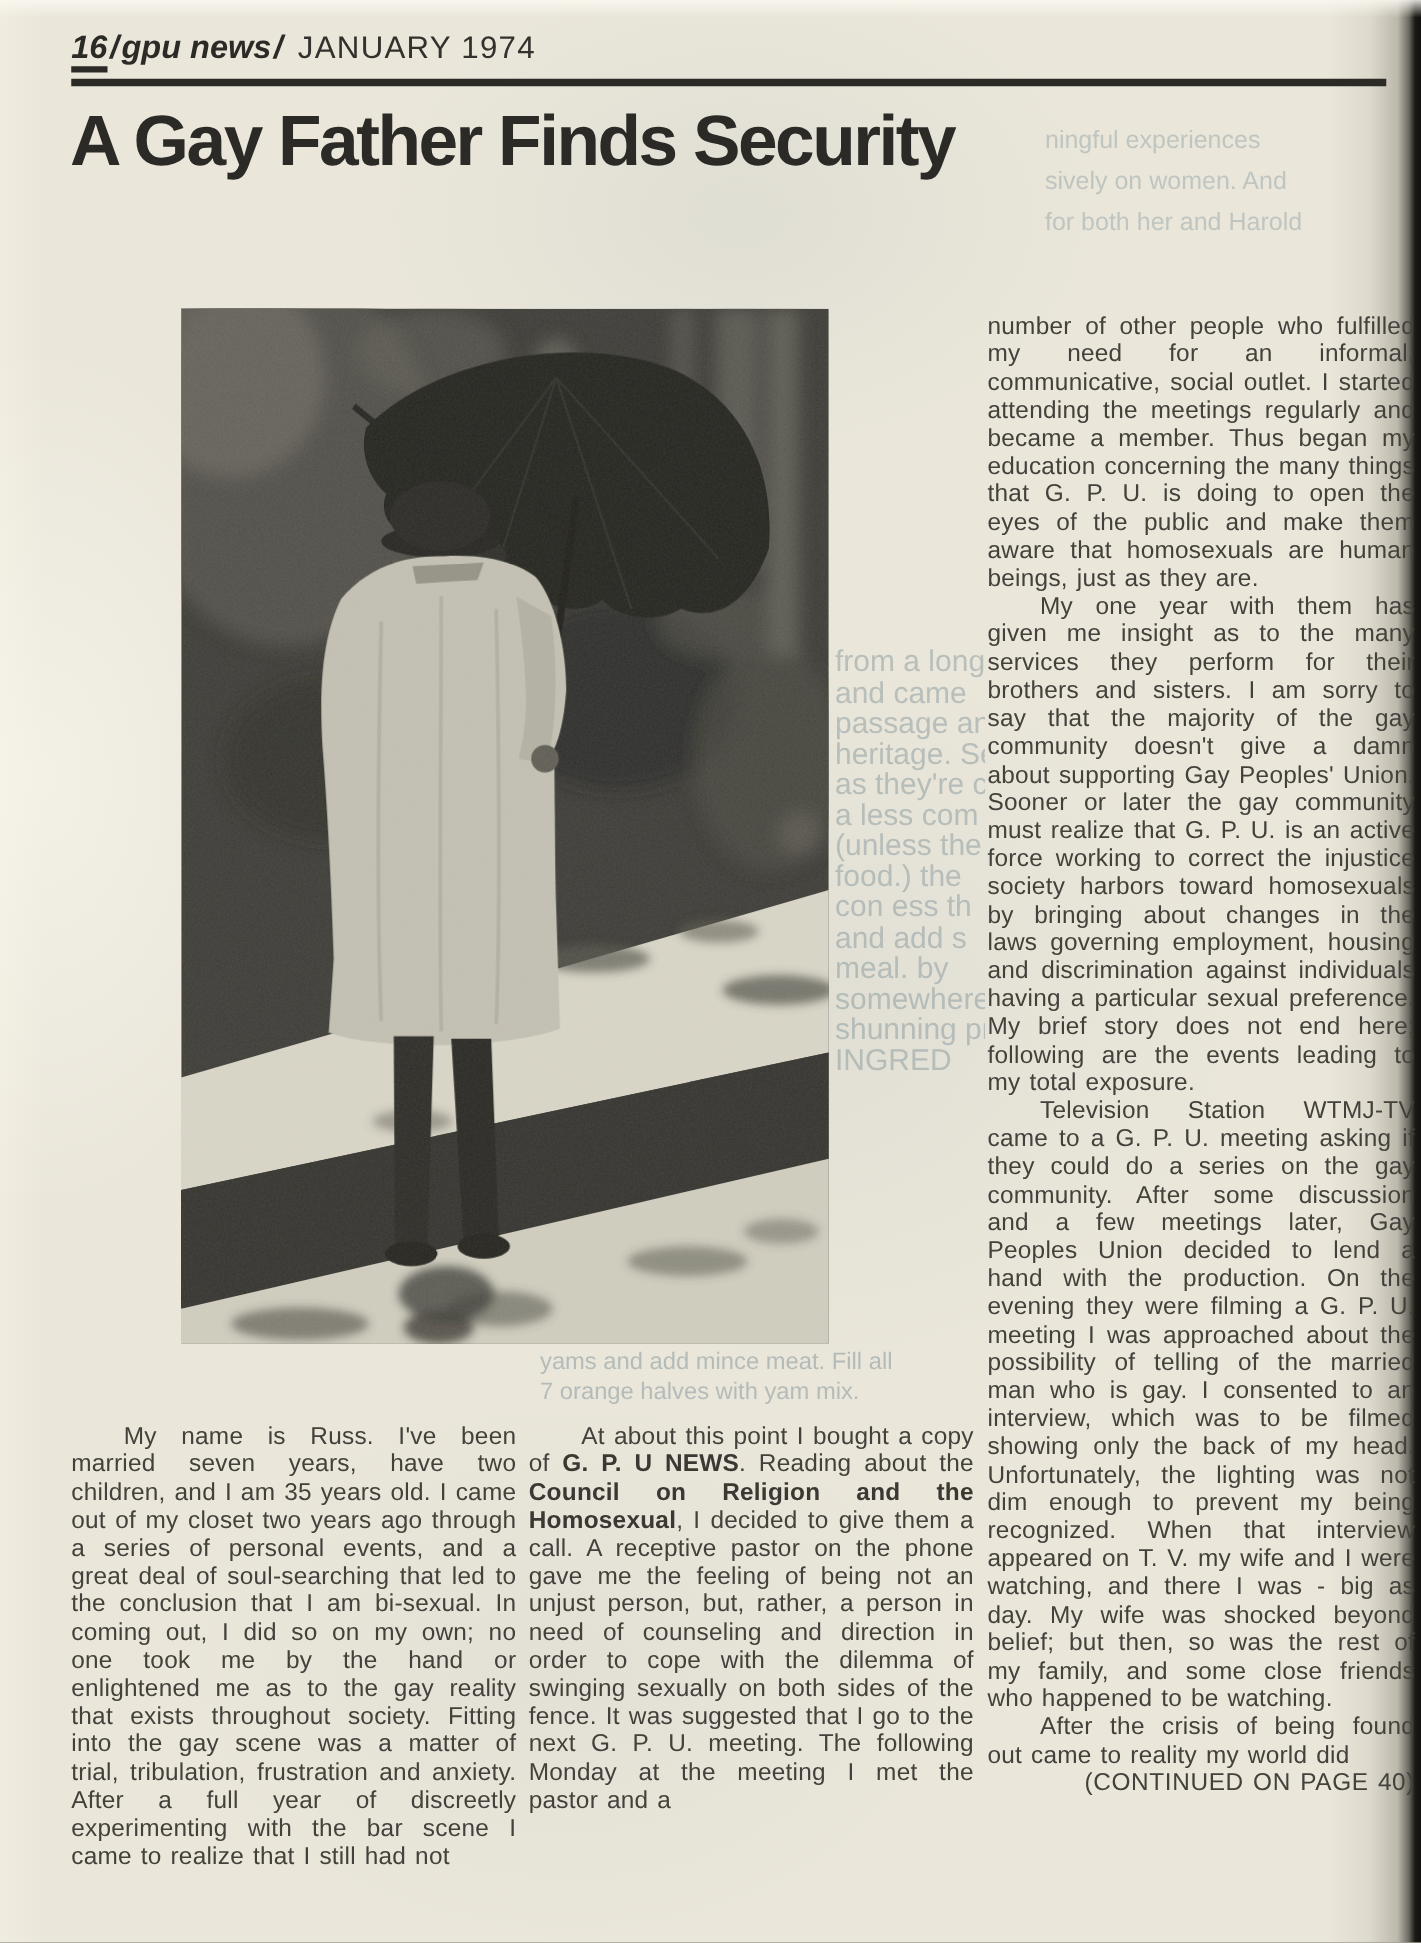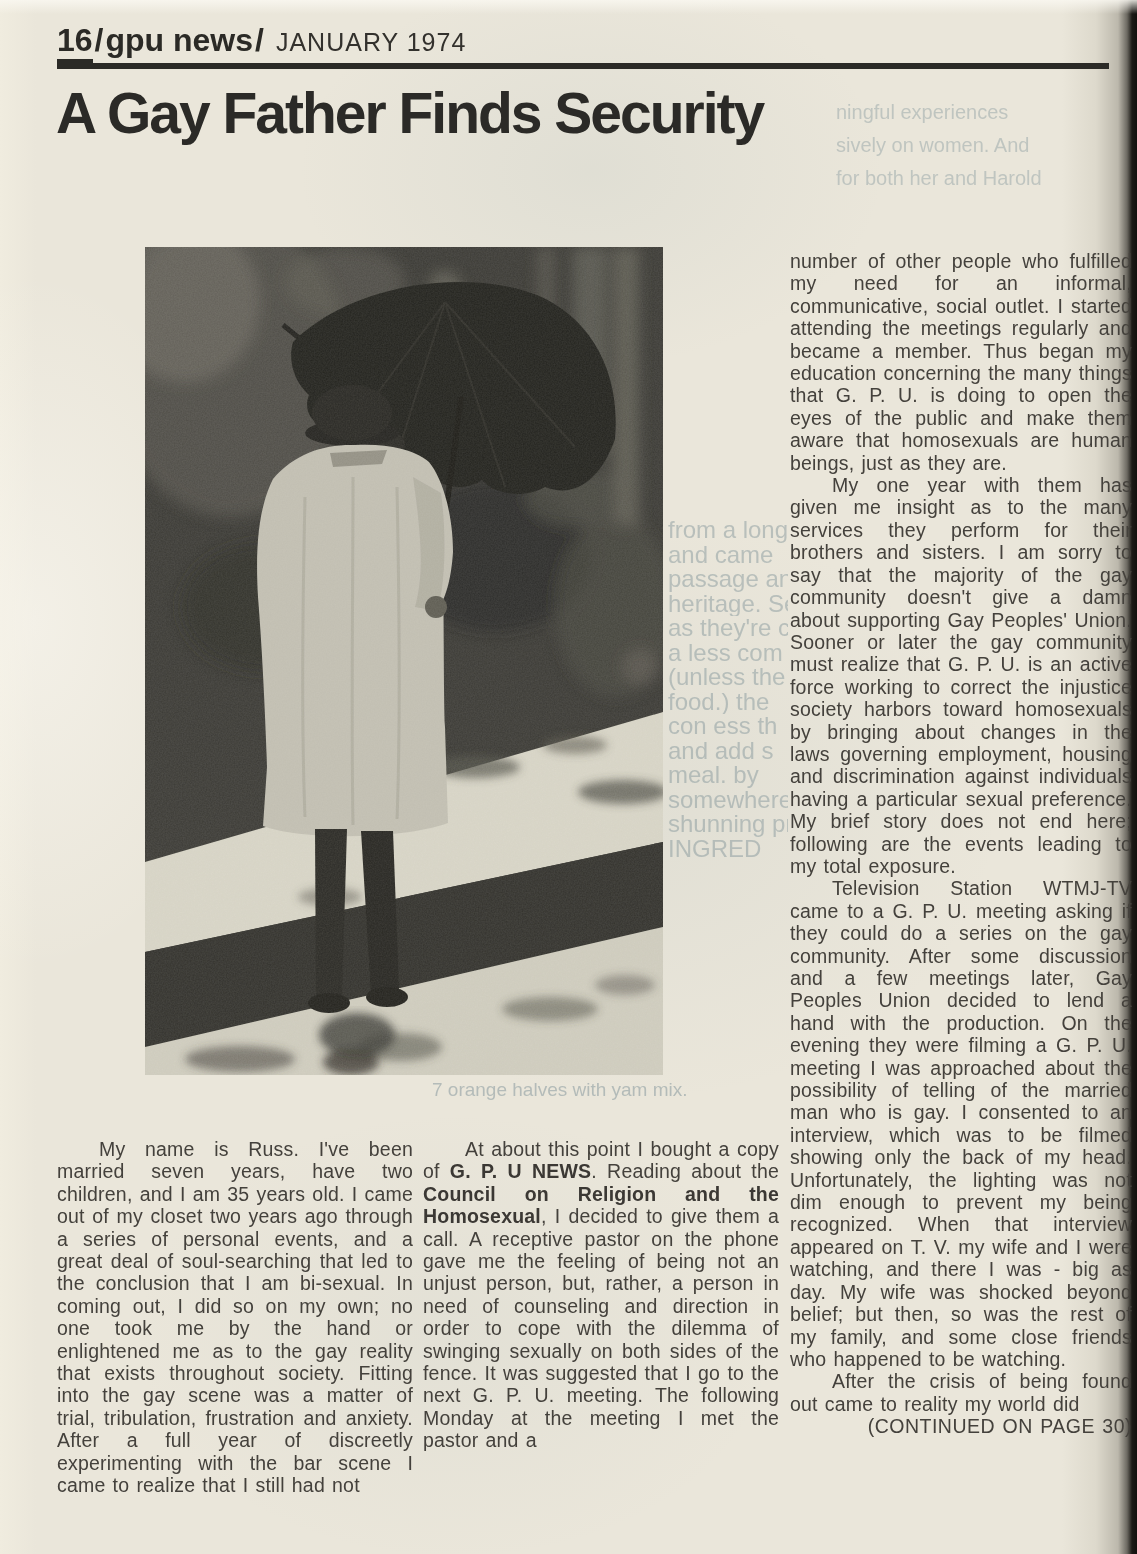--- a/index.html
+++ b/index.html
@@ -10,21 +10,21 @@
       linear-gradient(180deg, rgba(250,248,241,.85) 0px, rgba(250,248,241,0) 14px),
       radial-gradient(ellipse 420px 280px at 52% 11%, rgba(150,168,168,.12), transparent 70%),
       radial-gradient(ellipse 520px 420px at 56% 52%, rgba(148,164,164,.11), transparent 70%),
       radial-gradient(ellipse 460px 320px at 40% 86%, rgba(148,164,164,.09), transparent 70%),
       radial-gradient(ellipse 300px 500px at 3% 40%, rgba(252,250,244,.5), transparent 70%),
       linear-gradient(90deg, #f0ecdf 0px, #eae6da 36px, #eae6da 1062px, #ddd9cc 1096px, #bcb8ac 1118px, #6d6a62 1127px, #1c1a16 1132px, #12100d 1137px),
       #eae6da;
   }
   
   .masthead{position:absolute;left:57px;top:22px;display:flex;align-items:baseline;color:#2b2a26;}
-  .logo{font-weight:bold;font-size:32px;letter-spacing:0;}
+  .logo{font-weight:bold;font-size:26px;letter-spacing:0;font-style:italic;}
   .logo .pageno{border-bottom:5px solid #2b2a26;padding-bottom:1px;}
   .logo .slash{padding:0 2px;}
   .issue-date{margin-left:10px;font-size:25px;letter-spacing:1px;color:#33312d;}
   .rule{position:absolute;left:57px;top:63px;width:1052px;height:6px;background:#2b2a26;}
   
   .headline{
     position:absolute;left:56px;top:82px;width:860px;margin:0;
     font-size:57px;line-height:62px;font-weight:bold;letter-spacing:-2px;color:#2b2a27;
   }
   
@@ -69,20 +69,21 @@
       <div class="ghost-line">(unless the</div>
       <div class="ghost-line">food.) the</div>
       <div class="ghost-line">con ess th</div>
       <div class="ghost-line">and add s</div>
       <div class="ghost-line">meal.  by</div>
       <div class="ghost-line">somewhere</div>
       <div class="ghost-line">shunning pr</div>
       <div class="ghost-line">INGRED</div>
     </div>
   <div class="ghost ghost-below-photo">
+      <div class="ghost-line">yams and add mince meat. Fill all</div>
       <div class="ghost-line">7 orange halves with yam mix.</div>
     </div>
 
   <header class="masthead">
     <span class="logo"><span class="pageno">16</span><span class="slash">/</span><span>gpu news</span><span class="slash">/</span></span>
     <span class="issue-date">JANUARY 1974</span>
   </header>
   <div class="rule"></div>
 
   <h1 class="headline">A Gay Father Finds Security</h1>
@@ -191,21 +192,21 @@
     </svg>
   </figure>
 
   <div class="body-col col-right">
     <div>
         <p class="para"><span>number of other people who fulfilled my need for an informal, communicative, social outlet. I started attending the meetings regularly and became a member. Thus began my education concerning the many things that G. P. U. is doing to open the eyes of the public and make them aware that homosexuals are human beings, just as they are.</span></p>
         <p class="para indent"><span>My one year with them has given me insight as to the many services they perform for their brothers and sisters. I am sorry to say that the majority of the gay community doesn't give a damn about supporting Gay Peoples' Union. Sooner or later the gay community must realize that G. P. U. is an active force working to correct the injustice society harbors toward homosexuals by bringing about changes in the laws governing employment, housing and discrimination against individuals having a particular sexual preference. My brief story does not end here; following are the events leading to my total exposure.</span></p>
         <p class="para indent"><span>Television Station WTMJ-TV came to a G. P. U. meeting asking if they could do a series on the gay community. After some discussion and a few meetings later, Gay Peoples Union decided to lend a hand with the production. On the evening they were filming a G. P. U. meeting I was approached about the possibility of telling of the married man who is gay. I consented to an interview, which was to be filmed showing only the back of my head. Unfortunately, the lighting was not dim enough to prevent my being recognized. When that interview appeared on T. V. my wife and I were watching, and there I was - big as day. My wife was shocked beyond belief; but then, so was the rest of my family, and some close friends who happened to be watching.</span></p>
         <p class="para indent"><span>After the crisis of being found out came to reality my world did</span></p>
       </div>
-    <p class="continued">(CONTINUED ON PAGE 30)</p>
+    <p class="continued">(CONTINUED ON PAGE 40)</p>
   </div>
 
   <div class="body-col col-left">
     <div>
         <p class="para indent"><span>My name is Russ. I've been married seven years, have two children, and I am 35 years old. I came out of my closet two years ago through a series of personal events, and a great deal of soul-searching that led to the conclusion that I am bi-sexual. In coming out, I did so on my own; no one took me by the hand or enlightened me as to the gay reality that exists throughout society. Fitting into the gay scene was a matter of trial, tribulation, frustration and anxiety. After a full year of discreetly experimenting with the bar scene I came to realize that I still had not</span></p>
       </div>
   </div>
 
   <div class="body-col col-middle">
     <div>

